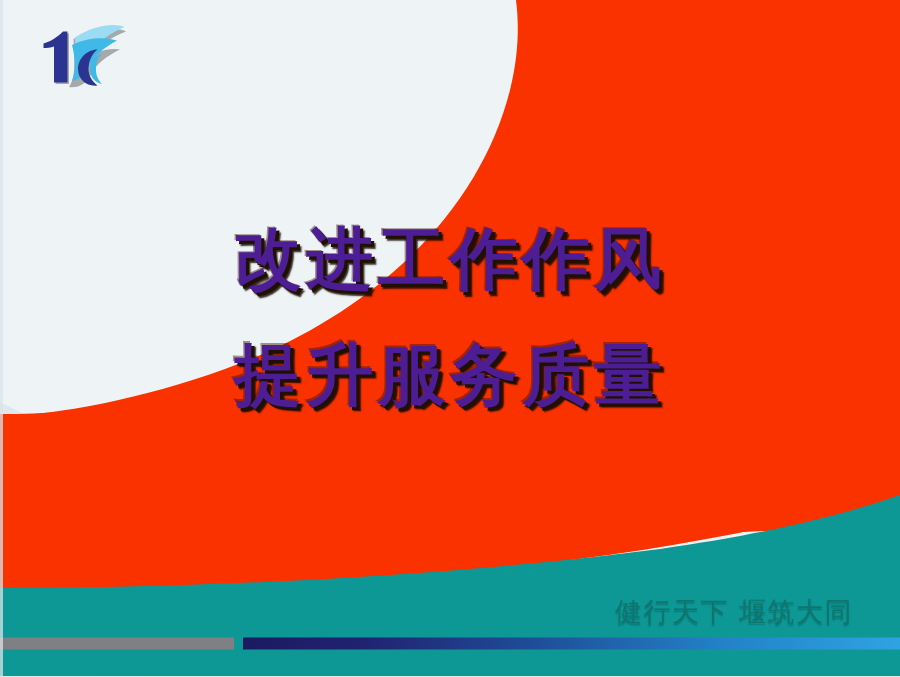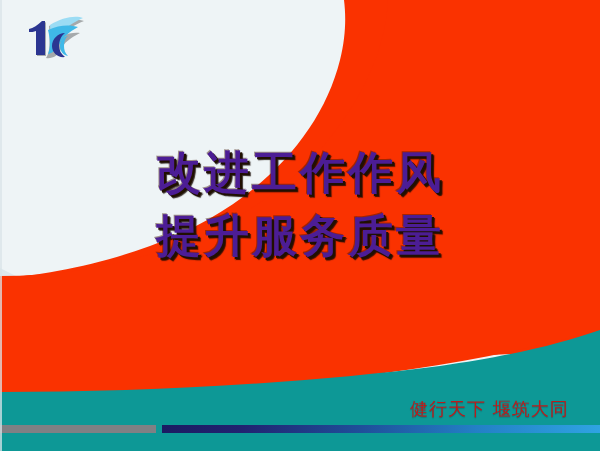--- a/index.html
+++ b/index.html
@@ -49,33 +49,33 @@
     font-weight: bold;
     color: #4c1d95;
     letter-spacing: 3px;
     white-space: nowrap;
     text-shadow:
       2px 2px 0 #201000,
       3px 3px 1px rgba(20,8,0,0.85),
       -1px -1px 0 rgba(60,20,0,0.45);
   }
   #title-line-2 {
-    margin-top: 1px;
+    margin-top: 15px;
     text-align: center;
   }
 
   
   #tagline {
     left: 410px;
     top: 398px;
     width: 182px;
     text-align: left;
     font-size: 18px;
     line-height: 22px;
-    color: #b91c1c;
+    color: #0f766e;
     letter-spacing: 1px;
     white-space: nowrap;
     text-shadow: 0 1px 1px rgba(0,60,60,0.35);
   }
 </style>
 </head>
 <body>
 
 <div id="slide">
 

